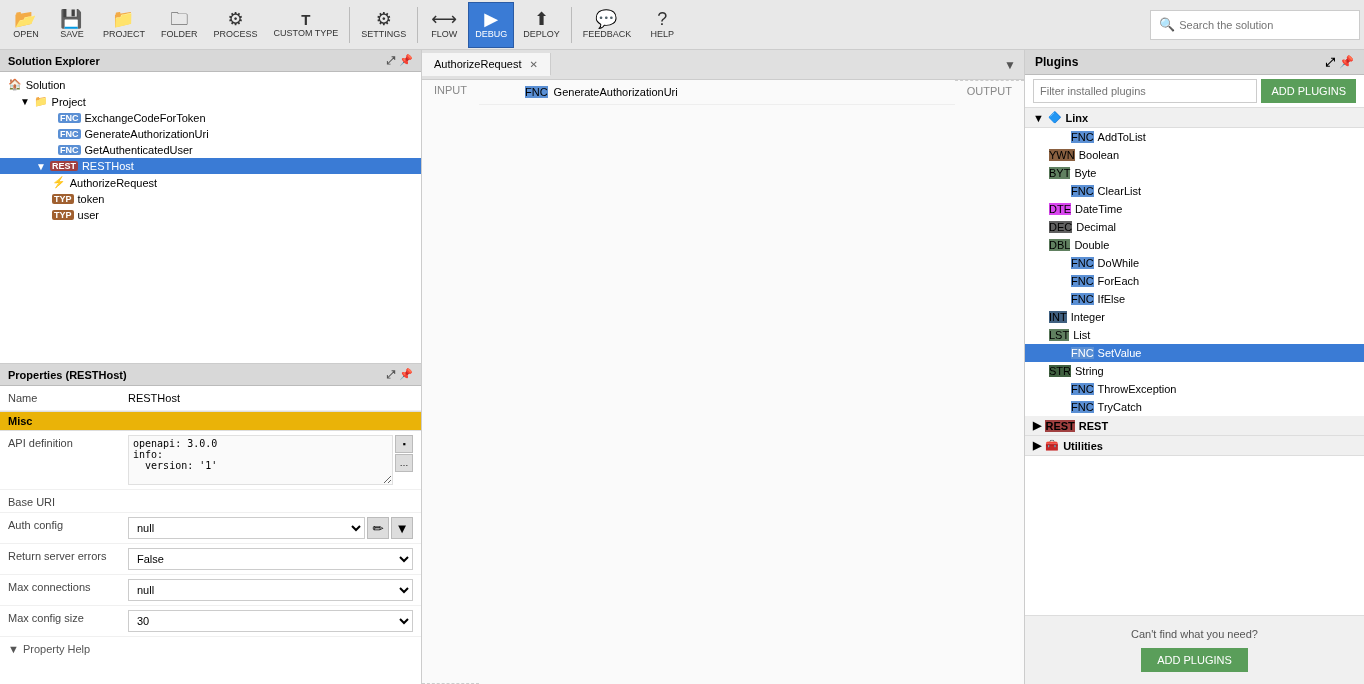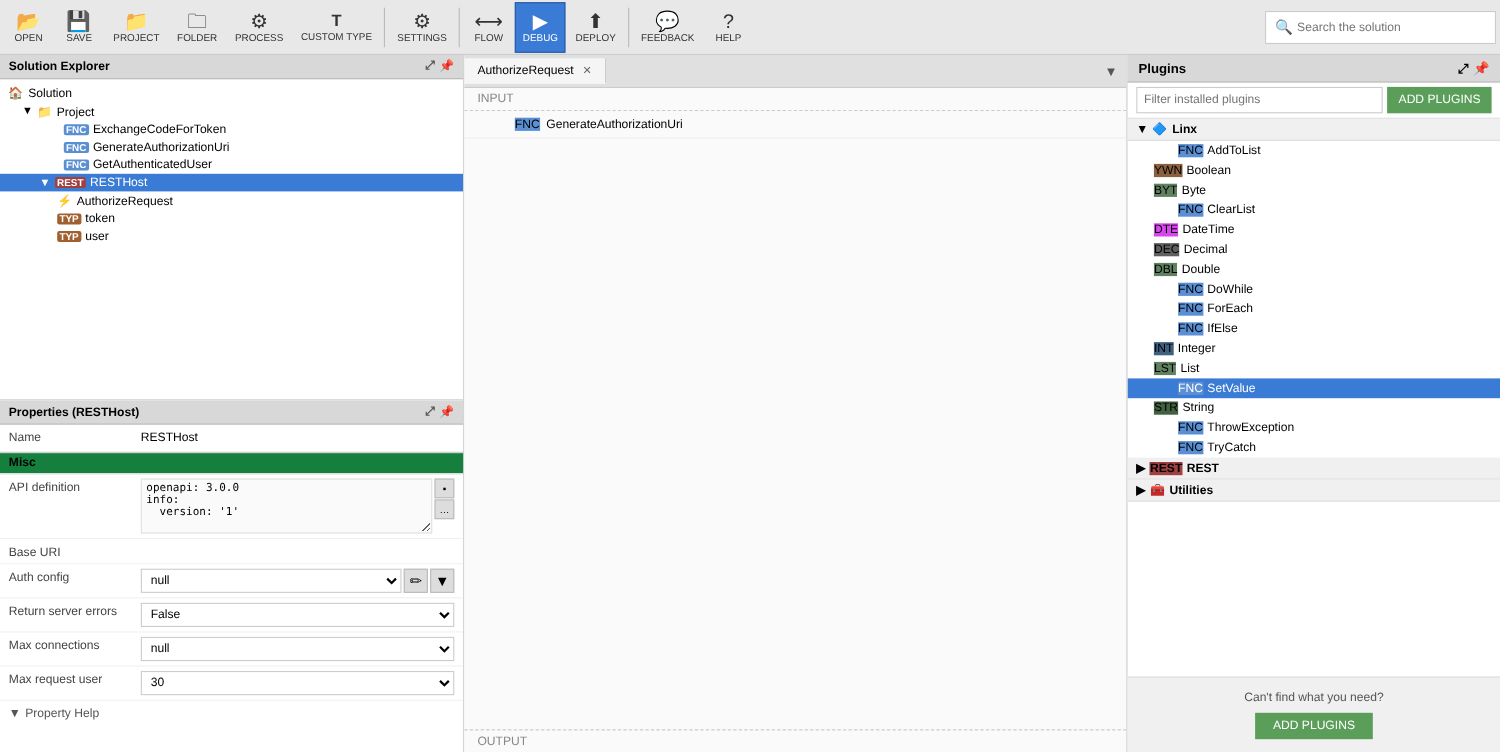--- a/index.html
+++ b/index.html
@@ -77,37 +77,37 @@
       display: flex; align-items: flex-start; gap: 2px;
     }
     .prop-textarea {
       flex: 1; border: 1px solid #e0e0e0; padding: 2px 4px; font-size: 11px; background: #fafafa; min-height: 50px; font-family: monospace; font-size: 10px;
     }
     .prop-side-btns { display: flex; flex-direction: column; gap: 1px; }
     .prop-side-btn { width: 18px; height: 18px; background: #ddd; border: 1px solid #bbb; cursor: pointer; font-size: 9px; display: flex; align-items: center; justify-content: center; }
     .prop-select-row { display: flex; align-items: center; gap: 2px; }
     .prop-select { border: 1px solid #ccc; background: white; font-size: 11px; padding: 1px 4px; flex: 1; height: 22px; }
     .prop-select-btn { width: 22px; height: 22px; background: #ddd; border: 1px solid #bbb; cursor: pointer; display: flex; align-items: center; justify-content: center; }
-    .section-header { background: #15803d; padding: 3px 8px; font-size: 11px; font-weight: bold; border-bottom: 1px solid #ddd; border-top: 1px solid #ddd; }
+    .section-header { background: #eab308; padding: 3px 8px; font-size: 11px; font-weight: bold; border-bottom: 1px solid #ddd; border-top: 1px solid #ddd; }
     .prop-help { padding: 6px 8px; font-size: 11px; color: #555; display: flex; align-items: center; gap: 4px; cursor: pointer; }
 
     
     #center-panel { flex: 1; background: #f5f5f5; display: flex; flex-direction: column; overflow: hidden; }
     .tab-bar { display: flex; align-items: center; background: #e0e0e0; border-bottom: 1px solid #ccc; min-height: 30px; }
     .tab-item {
       display: flex; align-items: center; padding: 5px 12px; font-size: 11px; cursor: pointer;
       border-right: 1px solid #ccc; background: #c8c8c8; gap: 4px;
     }
     .tab-item.active { background: #f5f5f5; border-bottom: 1px solid #f5f5f5; }
     .tab-item .close-tab { font-size: 10px; color: #666; margin-left: 4px; cursor: pointer; }
     .tab-dropdown { margin-left: auto; padding: 4px 8px; cursor: pointer; color: #555; }
 
     .breadcrumb-bar { padding: 4px 12px; background: #a8d4a8; font-size: 11px; color: #333; border-bottom: 1px solid #88b888; }
 
-    .flow-area { flex: 1; display: flex; flex-direction: column; overflow: hidden; }
+    .flow-area { flex: 1; display: flex; flex-direction: row; overflow: hidden; text-align: center; }
     .flow-section-label {
       padding: 4px 12px; font-size: 11px; color: #888; border-bottom: 1px dashed #ccc;
       background: #fafafa;
     }
     .flow-section-label.output-label { border-top: 1px dashed #ccc; border-bottom: none; }
     .flow-content { flex: 1; background: #fafafa; overflow-y: auto; }
 
     .flow-item {
       display: flex; align-items: center; padding: 6px 24px; font-size: 11px; gap: 6px;
       border-bottom: 1px solid #eee; cursor: pointer;
@@ -336,21 +336,21 @@
         <div class="prop-value">
           <div class="prop-select-row">
             <select class="prop-select">
               <option>null</option>
             </select>
           </div>
         </div>
       </div>
 
       <div class="prop-row">
-        <span class="prop-label">Max request user</span>
+        <span class="prop-label">Max config size</span>
         <div class="prop-value">
           <div class="prop-select-row">
             <select class="prop-select">
               <option>30</option>
             </select>
           </div>
         </div>
       </div>
 
       <div class="prop-help">

